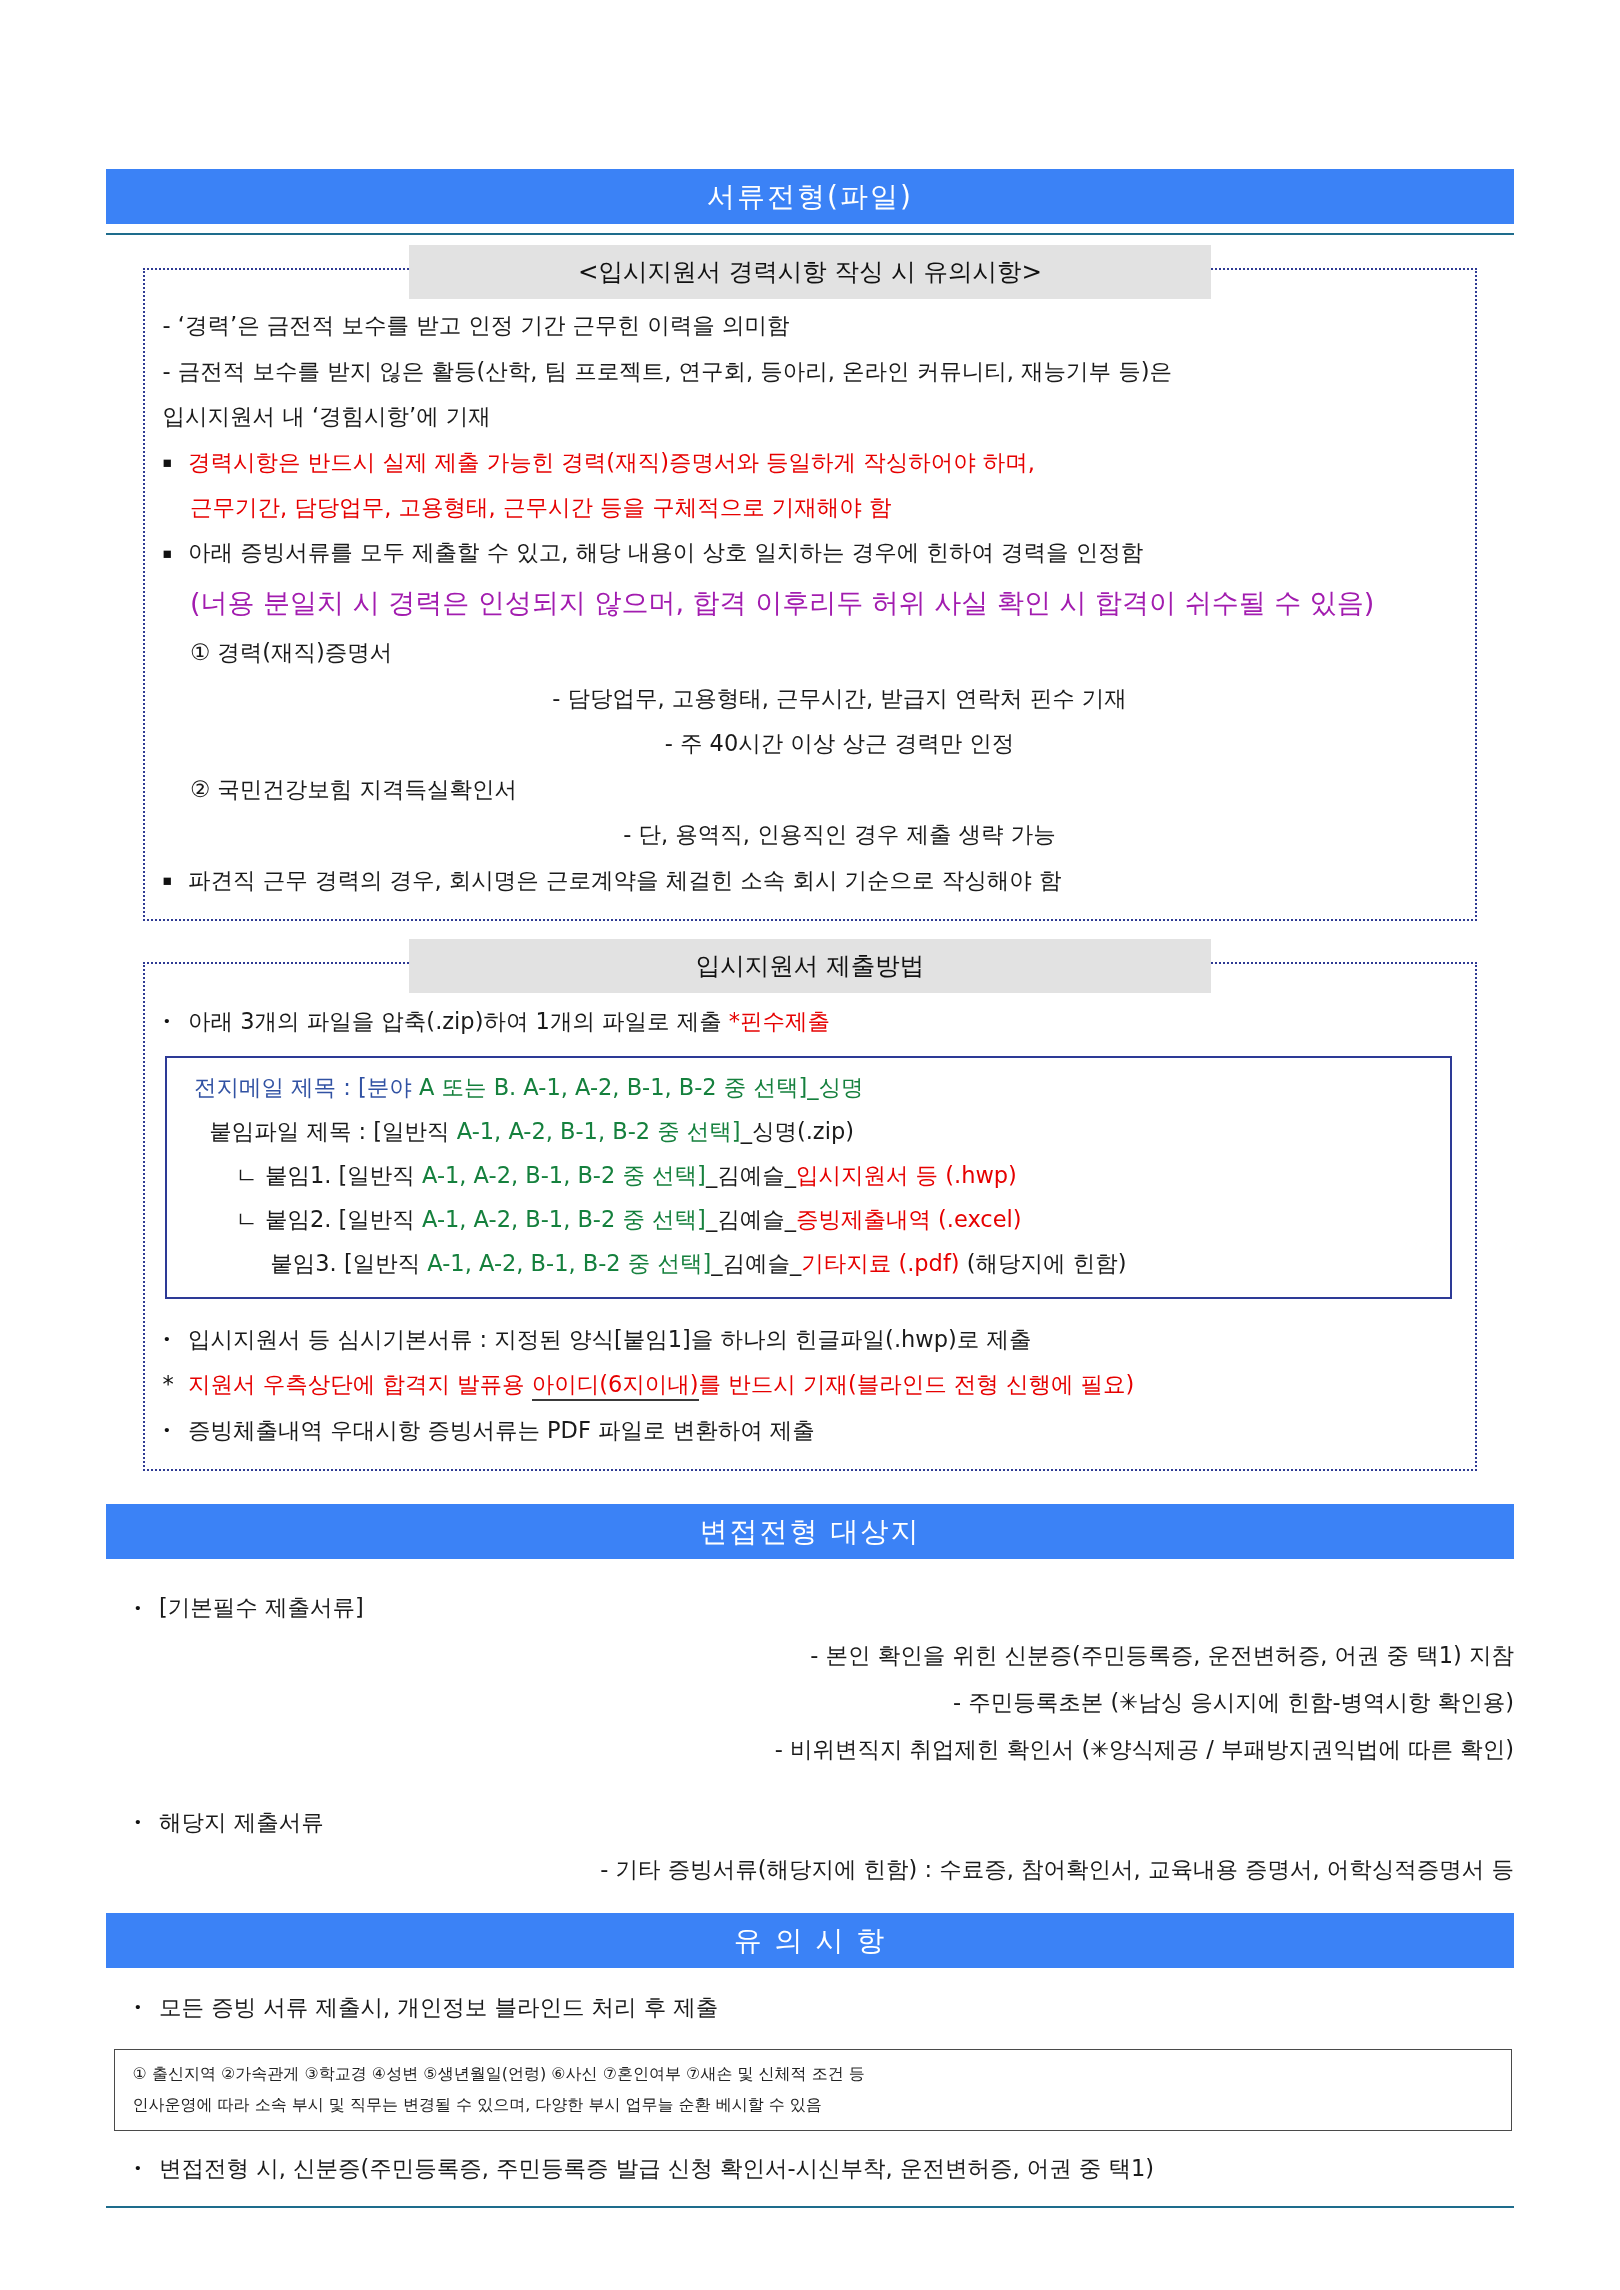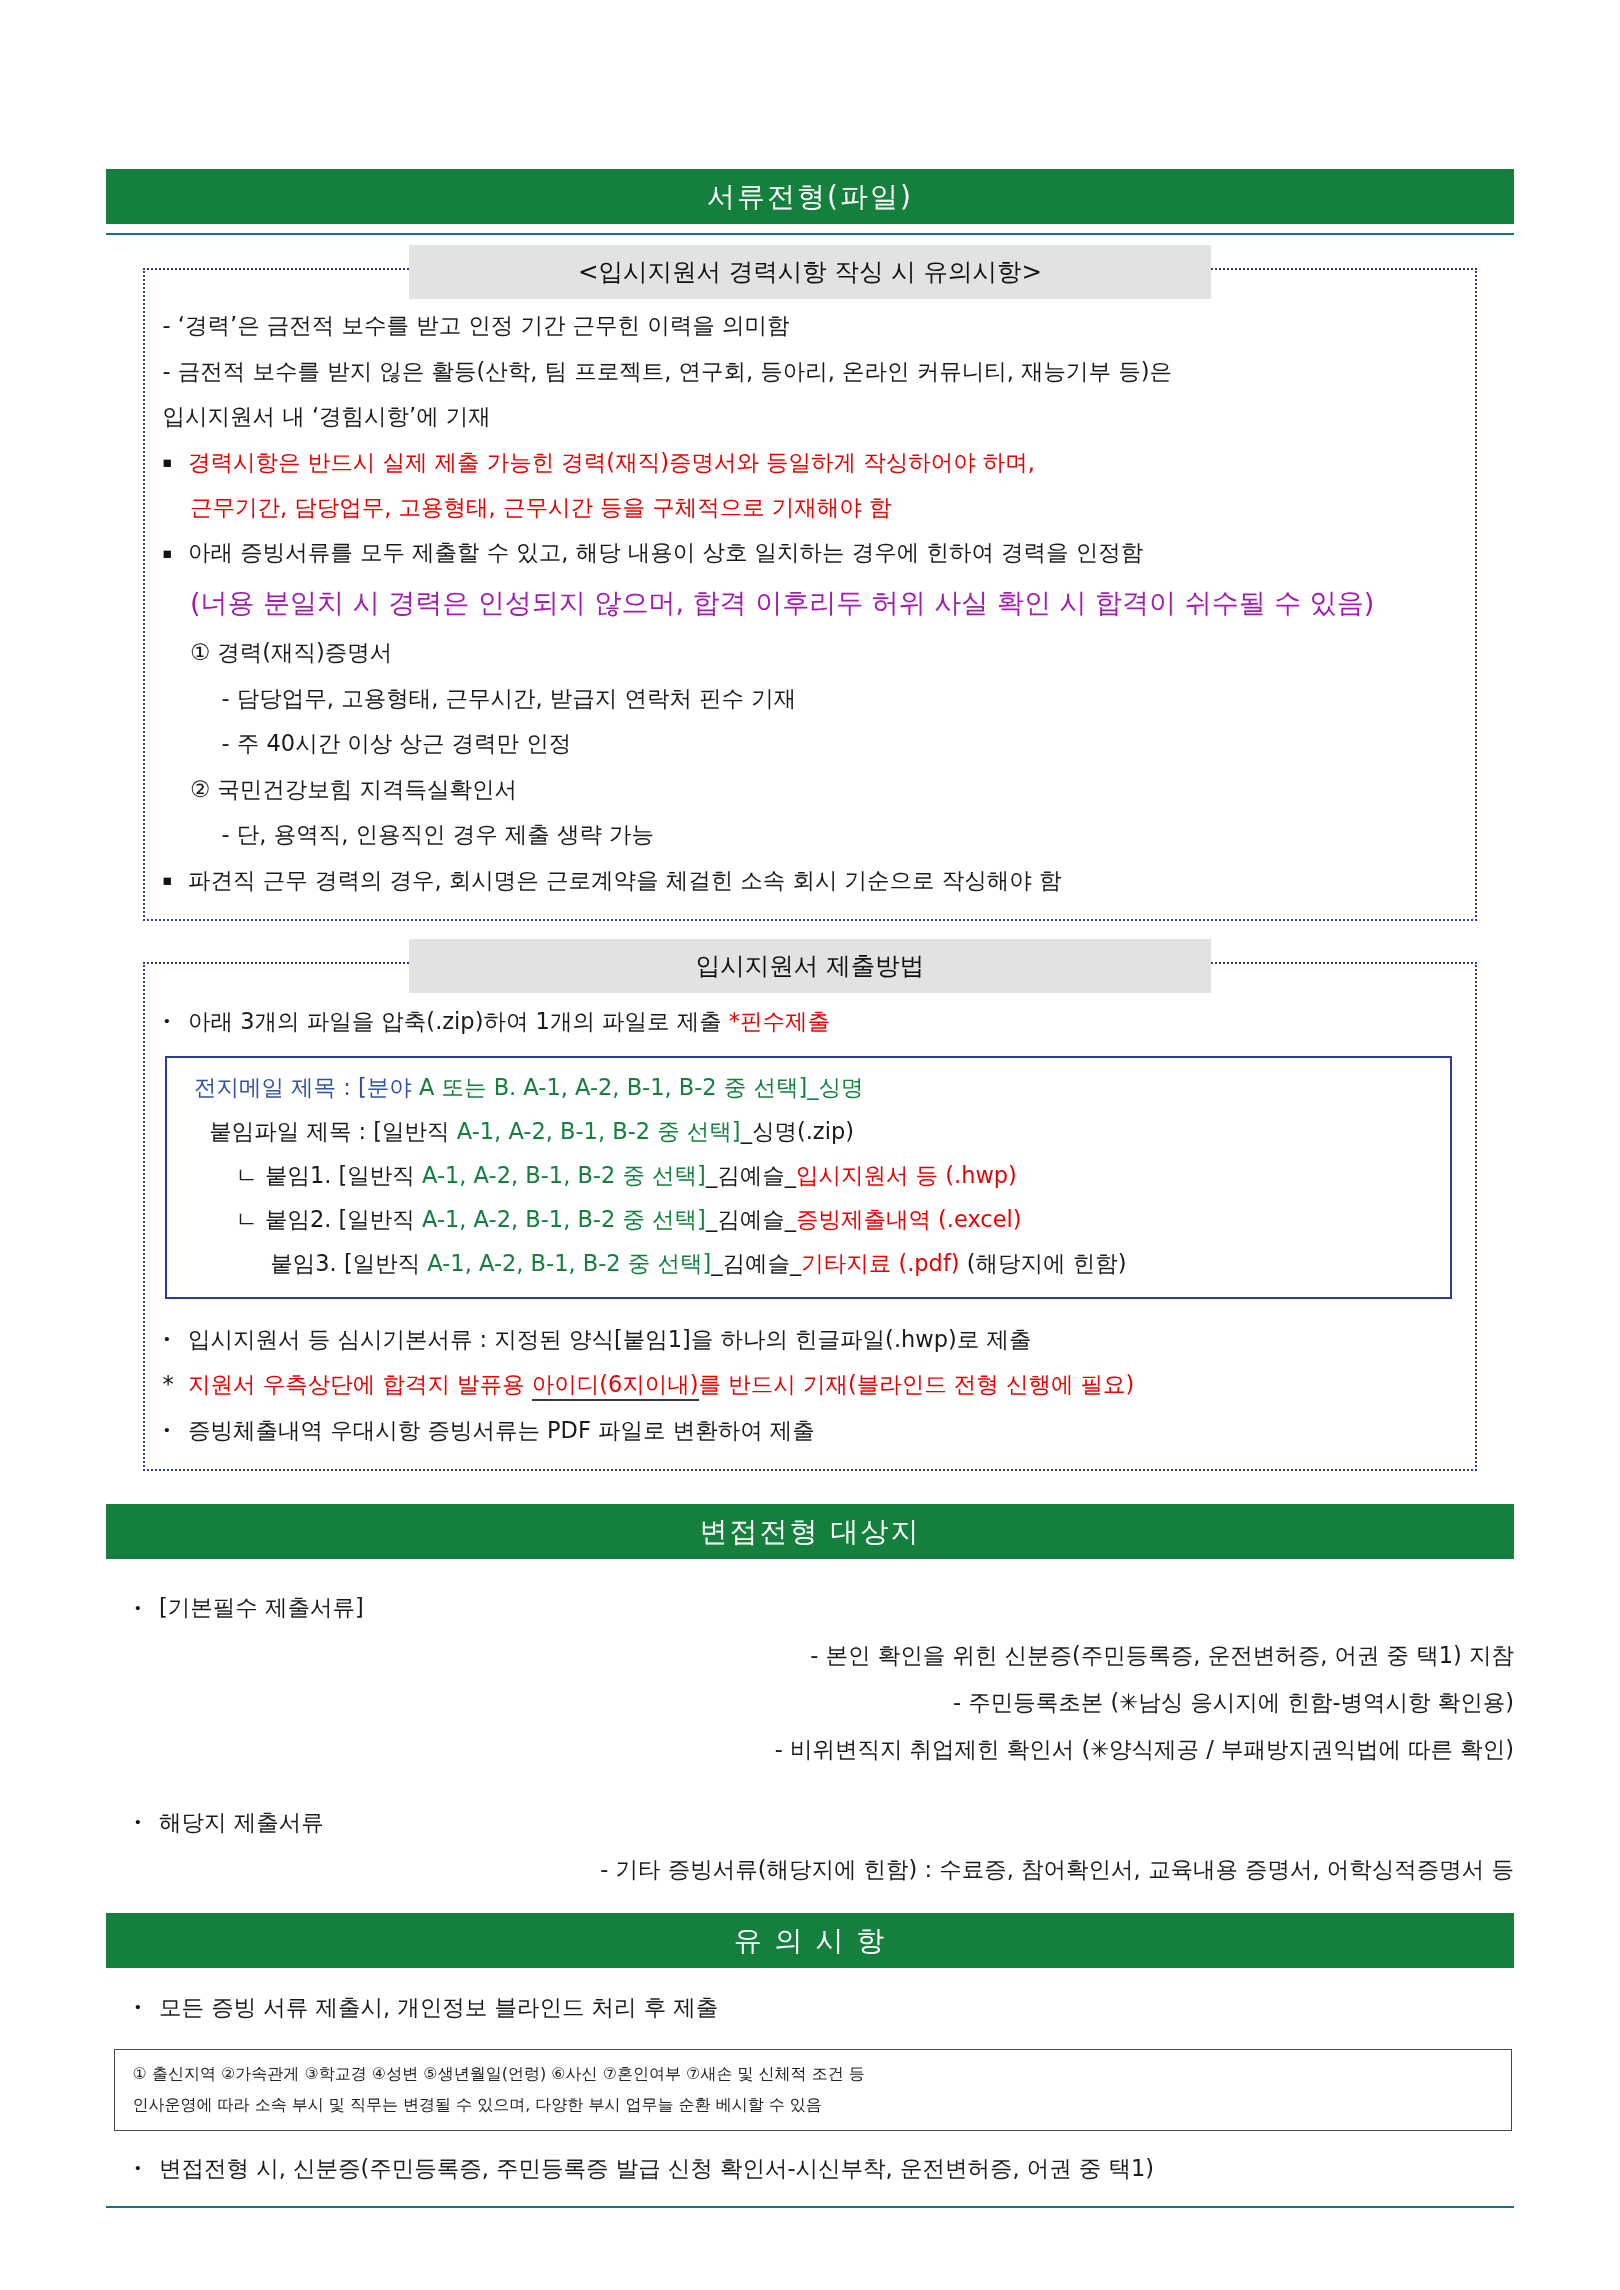--- a/index.html
+++ b/index.html
@@ -4,40 +4,40 @@
 <style>
   html,body{margin:0;padding:0;background:#ffffff;}
   body{
     width:1620px;height:2291px;overflow:hidden;
     font-family:"DejaVu Sans","Liberation Sans",sans-serif;
     color:#1a1a1a;
   }
   .page{margin:0 106px;padding-top:169px;}
   
   .bar{
-    background:#15803d;color:#ffffff;text-align:center;
+    background:#3b82f6;color:#ffffff;text-align:center;
     height:55px;line-height:55px;font-size:28px;letter-spacing:2px;
   }
   .rule{border-top:2.9px solid #1e6c8c;margin-top:8.8px;}
   
   .dotbox{
     border:2px dotted #2e3a93;margin:33px 37px 0 37px;position:relative;
     padding:5.9px 17.6px 15.7px 17.6px;
   }
   .boxhead{
     background:#e2e2e2;color:#111;text-align:center;
     font-size:24.5px;padding:10.8px 0;width:62%;
     margin:-31px auto 4px auto;position:relative;
   }
   .ln{font-size:22.5px;line-height:2.02;white-space:nowrap;color:#1a1a1a;}
   .ln .bu{display:inline-block;width:25.5px;color:#111;font-size:14.7px;vertical-align:2.9px;}
   .red{color:#e60000;}
   .sm{font-size:27px;color:#a21caf;}
   .i1{padding-left:27.4px;}
-  .i2{padding-left:59px;}
+  .i2{padding-left:59px;text-align:center;}
   .gap-top{margin-top:5.9px;}
   
   .mailbox{
     border:2px solid #2d3a96;margin:11.8px 5.9px 17.6px 2px;
     padding:7.8px 13.7px 11.8px 13.7px;
   }
   .mailbox .ln{line-height:1.95;}
   .c-blue{color:#3152a3;}
   .c-teal{color:#15803d;}
   .c-red{color:#e60000;}

